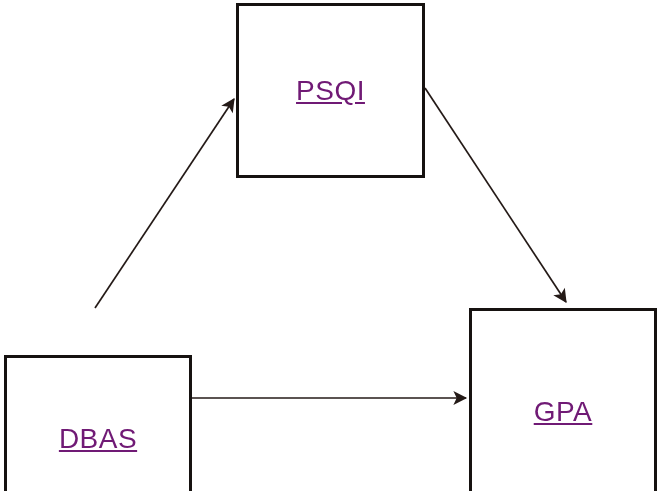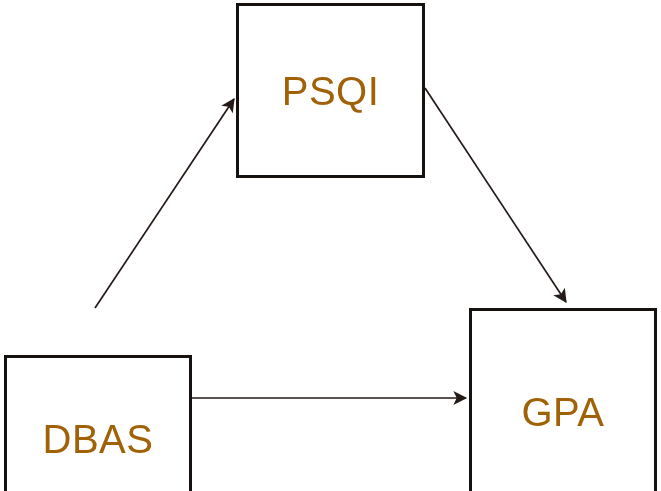--- a/index.html
+++ b/index.html
@@ -30,27 +30,28 @@
     position: absolute;
     box-sizing: border-box;
     background: #ffffff;
     border: 3px solid #161210;
     display: flex;
     align-items: center;
     justify-content: center;
   }
   .node-label {
     font-family: "Liberation Sans", sans-serif;
-    font-size: 40px;
+    font-size: 28px;
     font-weight: 400;
     letter-spacing: 0.5px;
-    color: #a16207;
+    color: #701a75;
     line-height: 1;
     white-space: nowrap;
     user-select: none;
+    text-decoration: underline;
   }
   #node-psqi {
     left: 236px;
     top: 3px;
     width: 189px;
     height: 175px;
   }
   #node-dbas {
     left: 4px;
     top: 308px;

